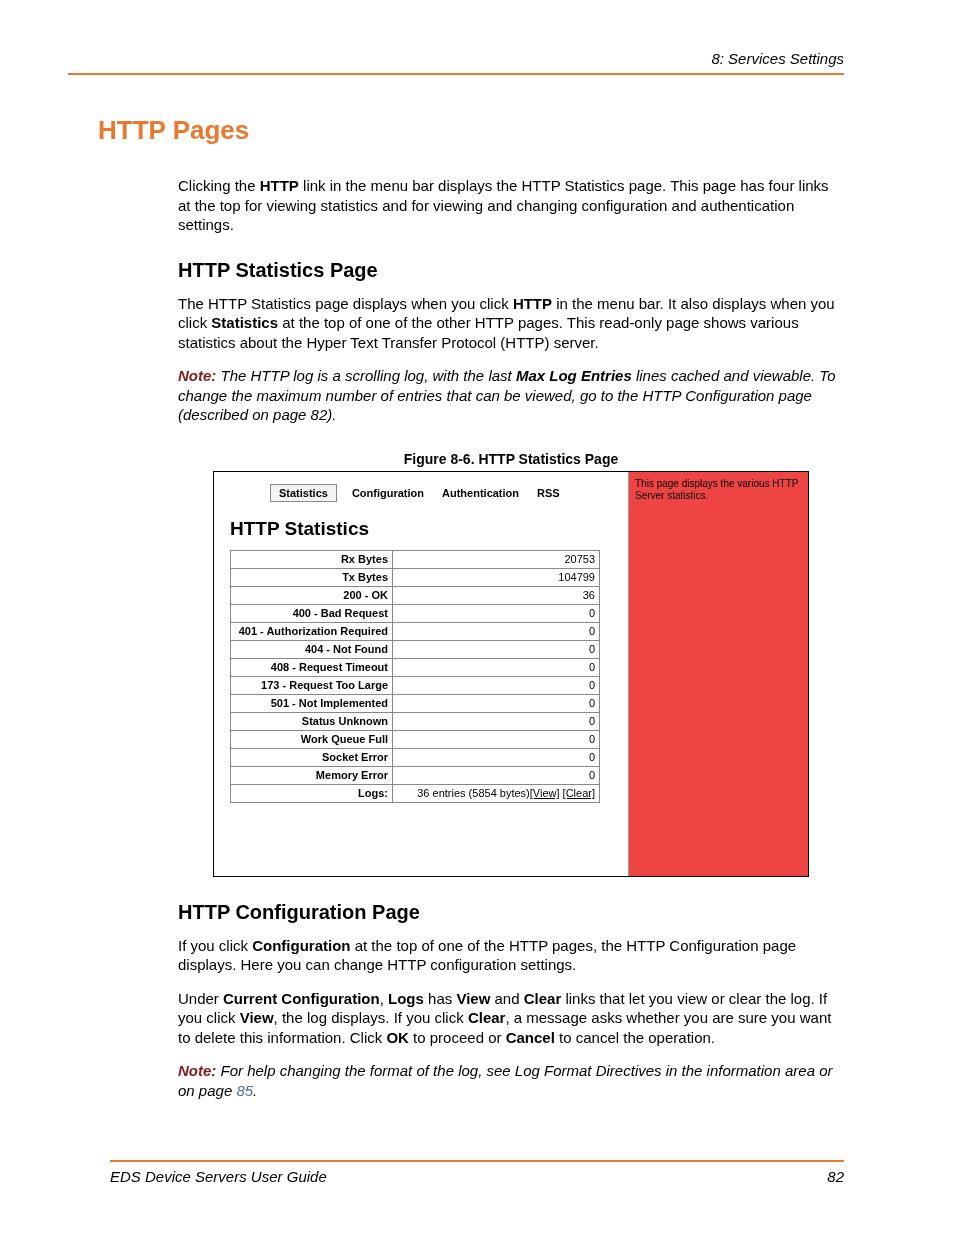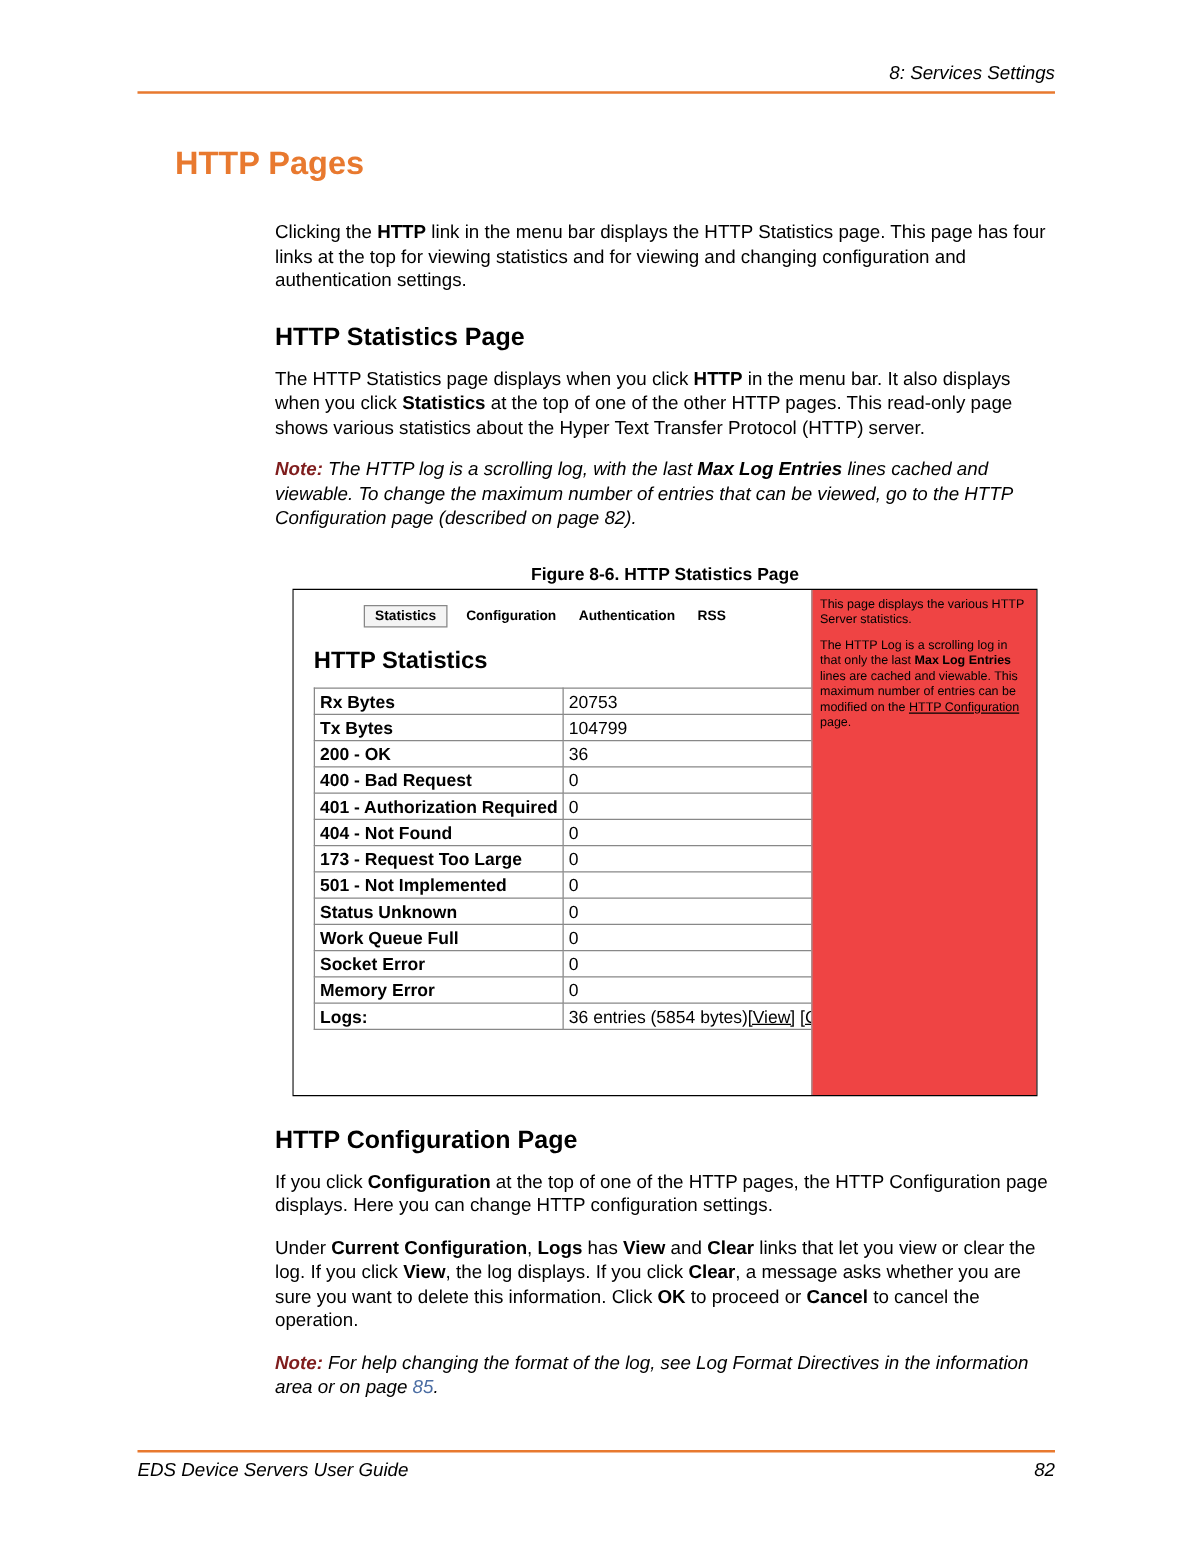--- a/index.html
+++ b/index.html
@@ -6,21 +6,21 @@
   body {
     width: 954px;
     height: 1235px;
     background: #fff;
     font-family: Arial, Helvetica, sans-serif;
     font-size: 15px;
     color: #000;
     position: relative;
   }
   .page {
-    padding: 50px 110px 0 110px;
+    padding: 50px 110px 0 68px;
   }
   .header-right {
     text-align: right;
     font-style: italic;
     font-size: 15px;
     padding-bottom: 6px;
   }
   .header-rule {
     border: none;
     border-top: 2px solid #e8792f;
@@ -103,21 +103,22 @@
   }
   .sshot-h {
     font-size: 19px;
     font-weight: bold;
     margin-bottom: 10px;
     font-family: Arial, sans-serif;
   }
   .stats-table {
     border-collapse: collapse;
     width: 370px;
-    font-size: 14px;
+    font-size: 11px;
+    text-align: right;
   }
   .stats-table td {
     border: 1px solid #888;
     padding: 2px 4px;
     height: 18px;
     white-space: nowrap;
   }
   .stats-table td.k { font-weight: bold; width: 162px; }
   .side-para { margin-bottom: 8px; }
   .u { text-decoration: underline; }
@@ -195,20 +196,24 @@
               </tr>
               <tr>
                 <td class="k">401 - Authorization Required</td>
                 <td>0</td>
               </tr>
               <tr>
                 <td class="k">404 - Not Found</td>
                 <td>0</td>
               </tr>
               <tr>
+                <td class="k">408 - Request Timeout</td>
+                <td>0</td>
+              </tr>
+              <tr>
                 <td class="k">173 - Request Too Large</td>
                 <td>0</td>
               </tr>
               <tr>
                 <td class="k">501 - Not Implemented</td>
                 <td>0</td>
               </tr>
               <tr>
                 <td class="k">Status Unknown</td>
                 <td>0</td>
@@ -227,23 +232,20 @@
               </tr>
               <tr>
                 <td class="k">Logs:</td>
                 <td><span>36 entries (5854 bytes)</span><span class="u">[View]</span> <span class="u">[Clear]</span></td>
               </tr>
             </tbody>
         </table>
       </div>
       <div class="figure-side">
         <div class="side-para">This page displays the various HTTP Server statistics.</div>
-        <div class="side-para">
-          <span>The HTTP Log is a scrolling log in that only the last </span><span class="bold">Max Log Entries</span><span> lines are cached and viewable. This maximum number of entries can be modified on the </span><span class="u">HTTP Configuration</span><span> page.</span>
-        </div>
       </div>
     </div>
 
     <div class="h2">HTTP Configuration Page</div>
 
     <p class="para">
       <span>If you click </span><span class="bold">Configuration</span><span> at the top of one of the HTTP pages, the HTTP Configuration page displays. Here you can change HTTP configuration settings.</span>
     </p>
 
     <p class="para">

